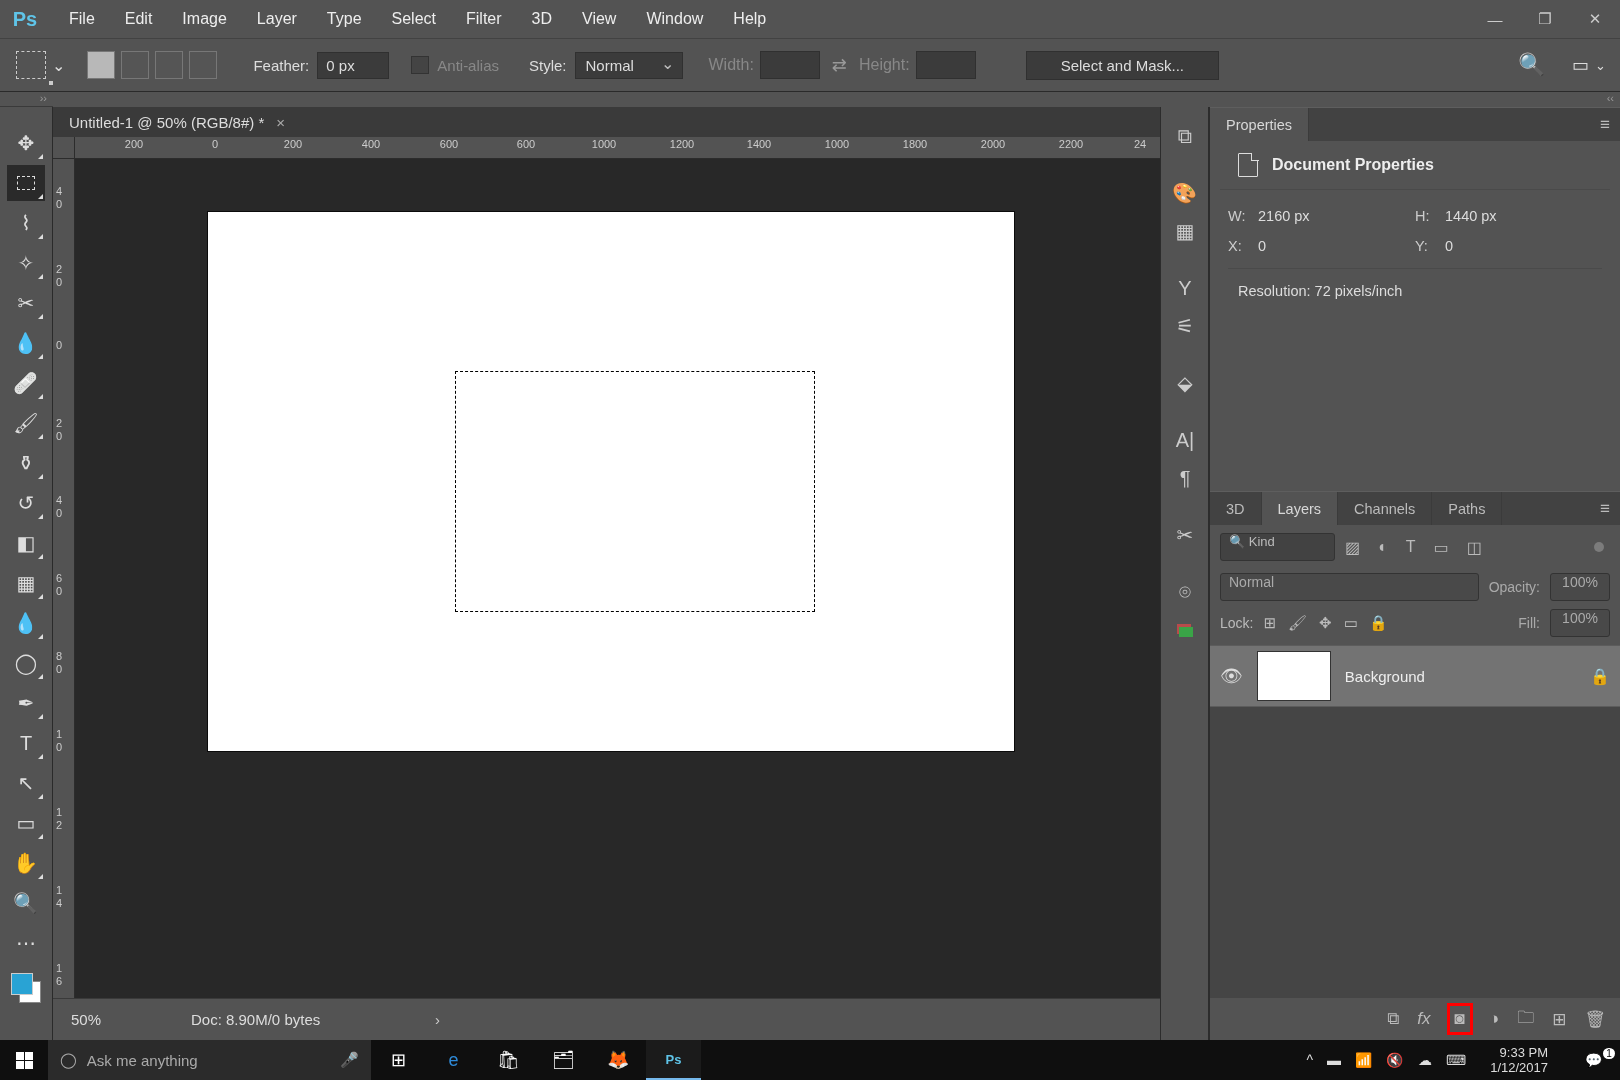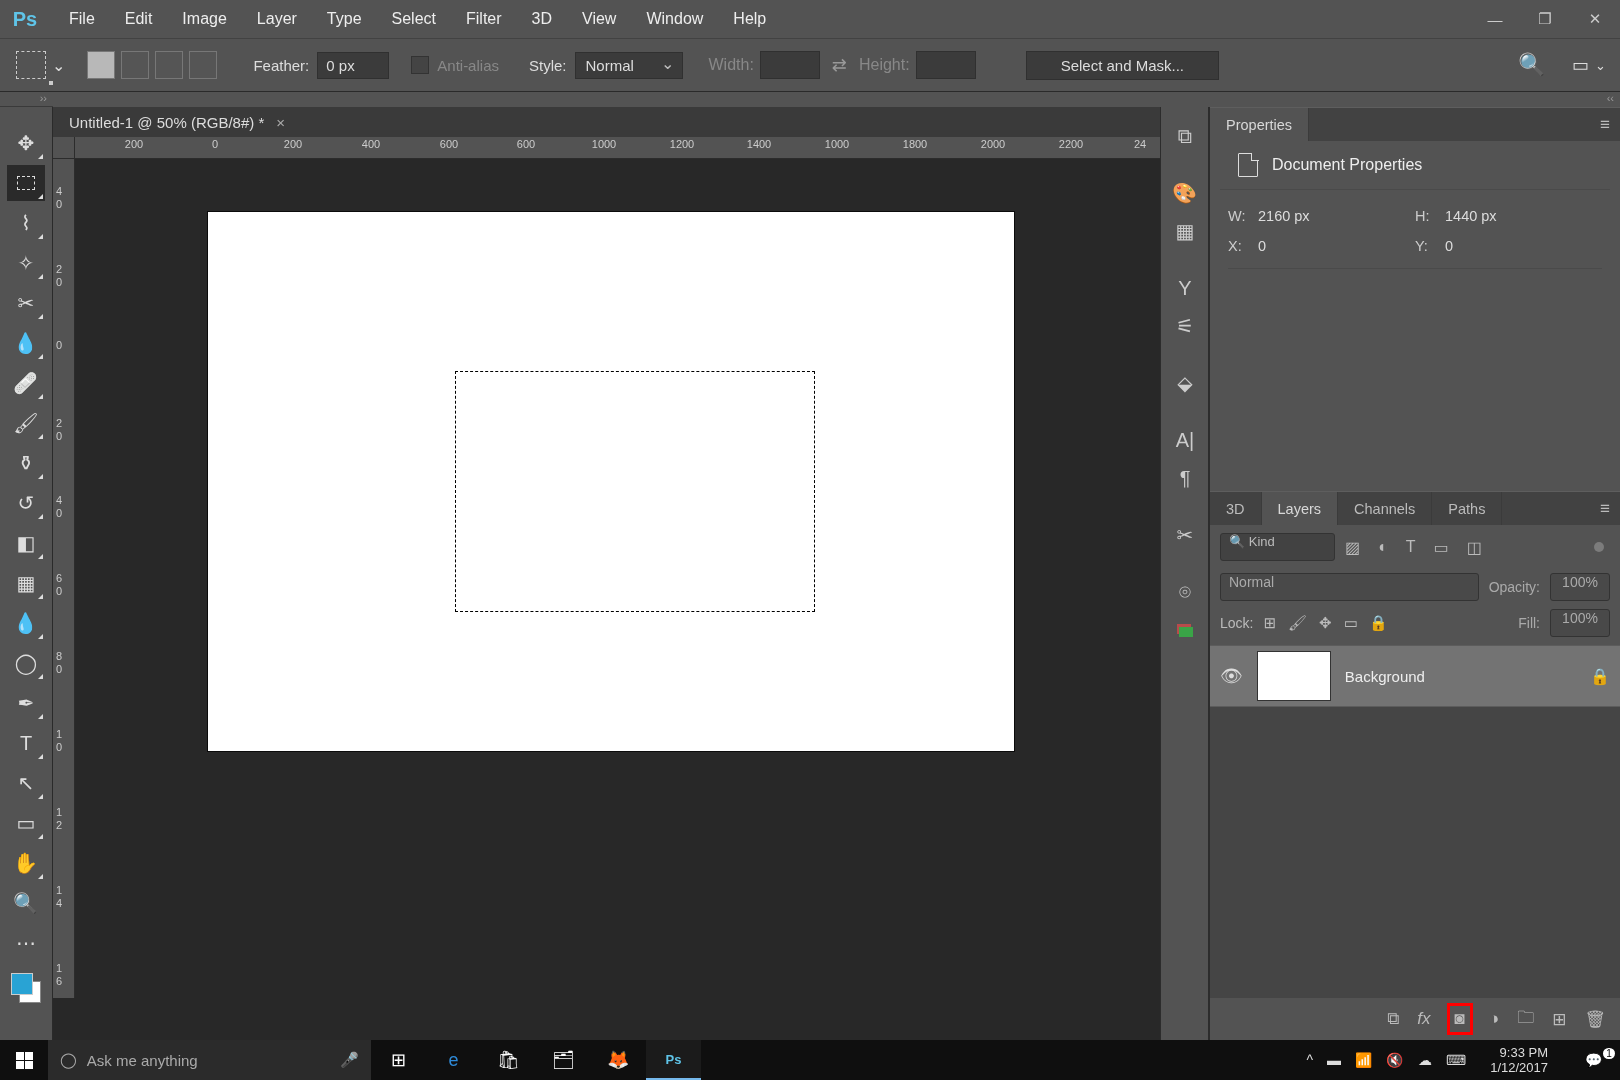--- a/index.html
+++ b/index.html
@@ -74,21 +74,21 @@
 
 
 .panels{position:absolute;top:107px;right:0;width:410px;bottom:40px;background:#535353;display:flex;flex-direction:column}
 .panel-header{height:34px;background:#424242;display:flex;align-items:center;border-top:1px solid #5e5e5e}
 .ptab{padding:0 16px;height:34px;display:flex;align-items:center;font-size:14.5px;color:#d8d8d8;background:#535353;border-right:1px solid #3b3b3b}
 .ptab.inactive{background:#424242;color:#bbb}
 .pmenu{margin-left:auto;margin-right:10px;color:#bbb;font-size:17px}
 .panel-body{background:#535353;padding:0;flex:1;overflow:hidden}
 
 
-.props .title-row{display:flex;align-items:center;padding:12px 18px;gap:14px;font-size:16px;color:#eee;font-weight:400;border-bottom:1px solid #4a4a4a;margin:0 10px}
+.props .title-row{display:flex;align-items:center;padding:12px 18px;gap:14px;font-size:16px;color:#eee;font-weight:700;border-bottom:1px solid #4a4a4a;margin:0 10px}
 .prop-icon{width:20px;height:24px;border:1.5px solid #ddd;border-radius:1px;position:relative}
 .prop-icon::before{content:'';position:absolute;top:-1.5px;right:-1.5px;width:7px;height:7px;background:#535353;border-bottom:1.5px solid #ddd;border-left:1.5px solid #ddd}
 .prop-grid{display:grid;grid-template-columns:30px 1fr 30px 1fr;row-gap:14px;padding:18px 18px 14px;font-size:14.5px;color:#ddd}
 .prop-grid .lbl{color:#ccc}
 .res-row{padding:0 18px 14px;font-size:14.5px;color:#ddd;border-top:0;margin:0 10px}
 .res-sep{height:1px;background:#4a4a4a;margin:0 18px 14px}
 
 
 .lay{display:flex;flex-direction:column;height:100%}
 .lay-filterbar{display:flex;align-items:center;gap:10px;padding:8px 10px}
@@ -271,20 +271,25 @@
     <span class="rulenum-v" style="top:809px">1</span>
     <span class="rulenum-v" style="top:822px">6</span>
   </div>
 
   <div class="canvas-viewport">
     <div class="canvas">
       <div class="selection"></div>
     </div>
   </div>
 
+  <div class="statusbar">
+    <span class="status-zoom">50%</span>
+    <span>Doc: 8.90M/0 bytes</span>
+    <span class="status-arrow">›</span>
+  </div>
 </div>
 
 <div class="iconstrip" style="right:410px">
   <div class="sicon">⧉</div>
   <div class="sep"></div>
   <div class="sicon">🎨</div>
   <div class="sicon">▦</div>
   <div class="sep"></div>
   <div class="sicon">Y</div>
   <div class="sicon">⚟</div>
@@ -320,20 +325,24 @@
       <span class="lbl">W:</span>
       <span>2160 px</span>
       <span class="lbl">H:</span>
       <span>1440 px</span>
       <span class="lbl">X:</span>
       <span>0</span>
       <span class="lbl">Y:</span>
       <span>0</span>
     </div>
     <div class="res-sep"></div>
+    <div class="res-row">
+      <span>Resolution:</span>
+      <span>72 pixels/inch</span>
+    </div>
   </div>
 
   <div class="panel-header">
     <div class="ptab inactive">3D</div>
     <div class="ptab">Layers</div>
     <div class="ptab inactive">Channels</div>
     <div class="ptab inactive">Paths</div>
     <span class="pmenu">≡</span>
   </div>
   <div class="panel-body lay">

